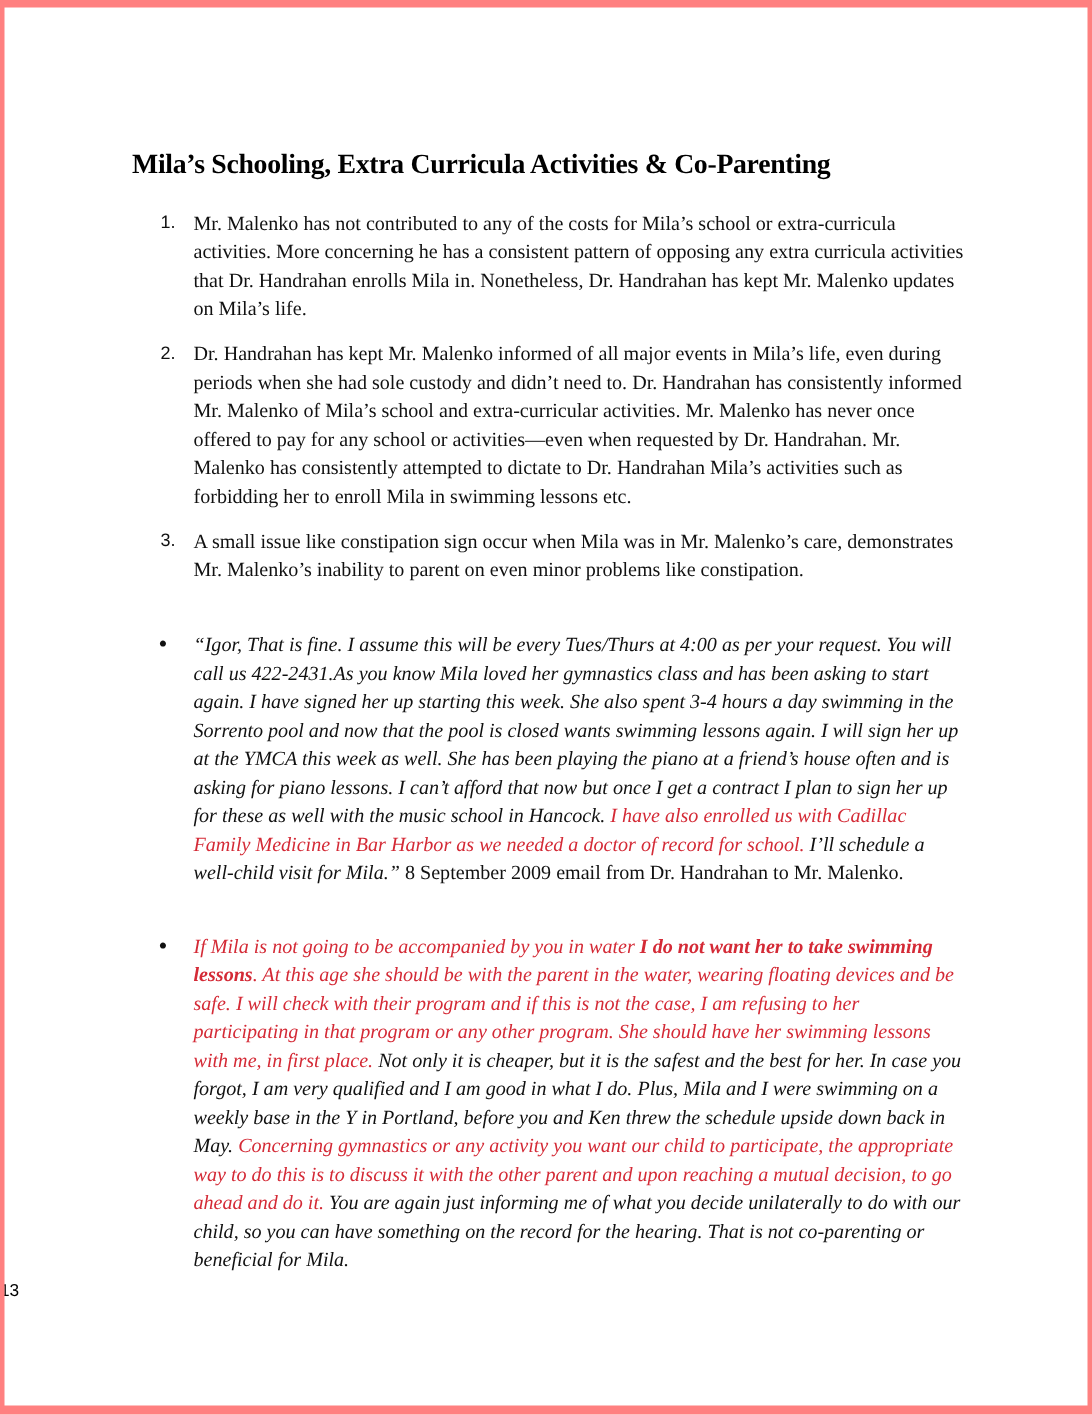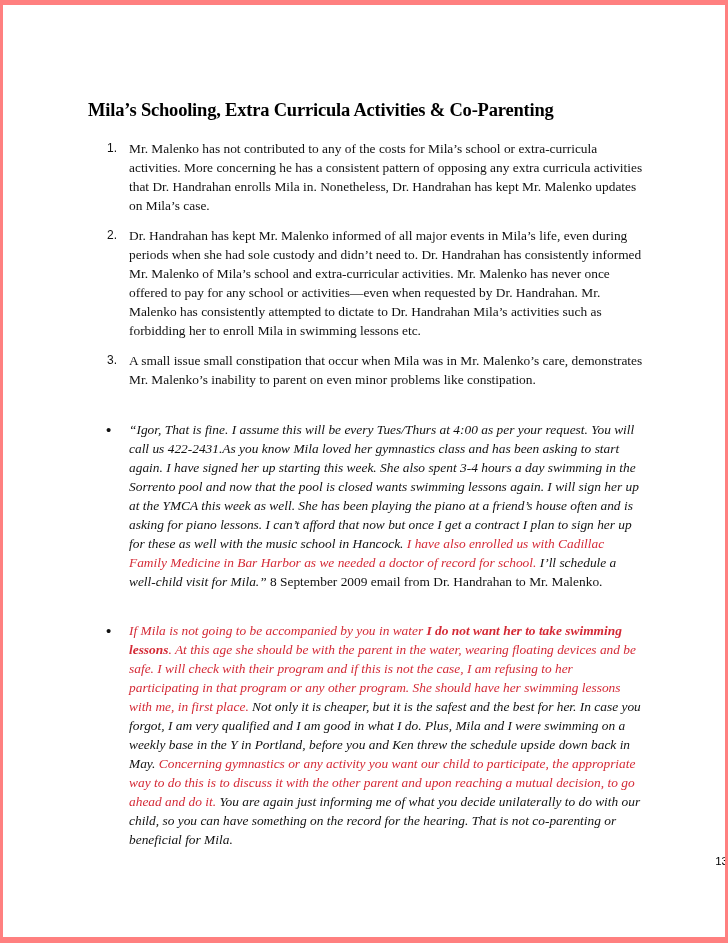--- a/index.html
+++ b/index.html
@@ -29,44 +29,44 @@
   }
   .marker {
     position: absolute; left: -22px; top: 0; font-size: 12px;
     font-family: "Liberation Sans", sans-serif;
   }
   .marker.bullet { left: -23px; font-size: 15px; line-height: 19px; }
   .it { font-style: italic; }
   .red { color: #d42a36; font-style: italic; }
   .b { font-weight: bold; }
   .pagenum {
-    position: absolute; left: 0; width: 728px; top: 855px; text-align: right;
+    position: absolute; left: 0; width: 728px; top: 855px; text-align: left;
     font-family: "Liberation Sans", sans-serif; font-size: 11.5px; color: #000;
   }
 </style>
 </head>
 <body>
 
 <div class="page">
 
   <h1 class="title">Mila’s Schooling, Extra Curricula Activities &amp; Co-Parenting</h1>
 
   <div class="item" style="top:139px;">
     <span class="marker">1.</span>
-    <span>Mr. Malenko has not contributed to any of the costs for Mila’s school or extra-curricula activities. More concerning he has a consistent pattern of opposing any extra curricula activities that Dr. Handrahan enrolls Mila in. Nonetheless, Dr. Handrahan has kept Mr. Malenko updates on Mila’s case.</span>
+    <span>Mr. Malenko has not contributed to any of the costs for Mila’s school or extra-curricula activities. More concerning he has a consistent pattern of opposing any extra curricula activities that Dr. Handrahan enrolls Mila in. Nonetheless, Dr. Handrahan has kept Mr. Malenko updates on Mila’s life.</span>
   </div>
 
   <div class="item" style="top:226px;">
     <span class="marker">2.</span>
     <span>Dr. Handrahan has kept Mr. Malenko informed of all major events in Mila’s life, even during periods when she had sole custody and didn’t need to. Dr. Handrahan has consistently informed Mr. Malenko of Mila’s school and extra-curricular activities.  Mr. Malenko has never once offered to pay for any school or activities—even when requested by Dr. Handrahan. Mr. Malenko has consistently attempted to dictate to Dr. Handrahan Mila’s activities such as forbidding her to enroll Mila in swimming lessons etc.</span>
   </div>
 
   <div class="item" style="top:351px;">
     <span class="marker">3.</span>
-    <span>A small issue small constipation that occur when Mila was in Mr. Malenko’s care, demonstrates  Mr. Malenko’s inability to parent on even minor problems like constipation.</span>
+    <span>A small issue like constipation sign occur when Mila was in Mr. Malenko’s care, demonstrates  Mr. Malenko’s inability to parent on even minor problems like constipation.</span>
   </div>
 
   <div class="item" style="top:420px;">
     <span class="marker bullet">•</span>
     <span class="it">“Igor, That is fine.  I assume this will be every Tues/Thurs at 4:00 as per your request. You will call us 422-2431.As you know Mila loved her gymnastics class and has been asking to start again. I have signed her up starting this week. She also spent 3-4 hours a day swimming in the Sorrento pool and now that the pool is closed wants swimming lessons again. I will sign her up at the YMCA this week as well. She has been playing the piano at a friend’s house often and is asking for piano lessons. I can’t afford that now but once I get a contract I plan to sign her  up for these as well with the music school in Hancock. </span><span class="it red">I have also enrolled us with Cadillac Family Medicine in Bar Harbor as we needed a doctor of record for school.</span><span class="it">  I’ll schedule a well-child visit for Mila.”</span><span> 8 September 2009 email from Dr. Handrahan to Mr. Malenko.</span>
   </div>
 
   <div class="item" style="top:621px;">
     <span class="marker bullet">•</span>
     <span class="it red">If Mila is not going to be accompanied by you in water </span><span class="it red b">I do not want her to take swimming lessons</span><span class="it red">. At this age she should be with the parent in the water, wearing floating devices and be safe. I will check with their program and if this is not the case, I am refusing to her participating in that program or any other program. She should have her swimming lessons with me, in first place.</span><span class="it"> Not only it is cheaper, but it is the safest and the best for her. In case you forgot, I am very qualified and I am good in what I do. Plus, Mila and I were swimming on a weekly base in the Y in Portland, before you and Ken threw the schedule upside down back in May. </span><span class="it red">Concerning gymnastics or any activity you want our child to participate, the appropriate way to do this is to discuss it with the other parent and upon reaching a mutual decision, to go ahead and do it.</span><span class="it"> You are again just informing me of what you decide unilaterally to do with our child, so you can have something on the record for the hearing. That is not co-parenting or beneficial for Mila.</span>

